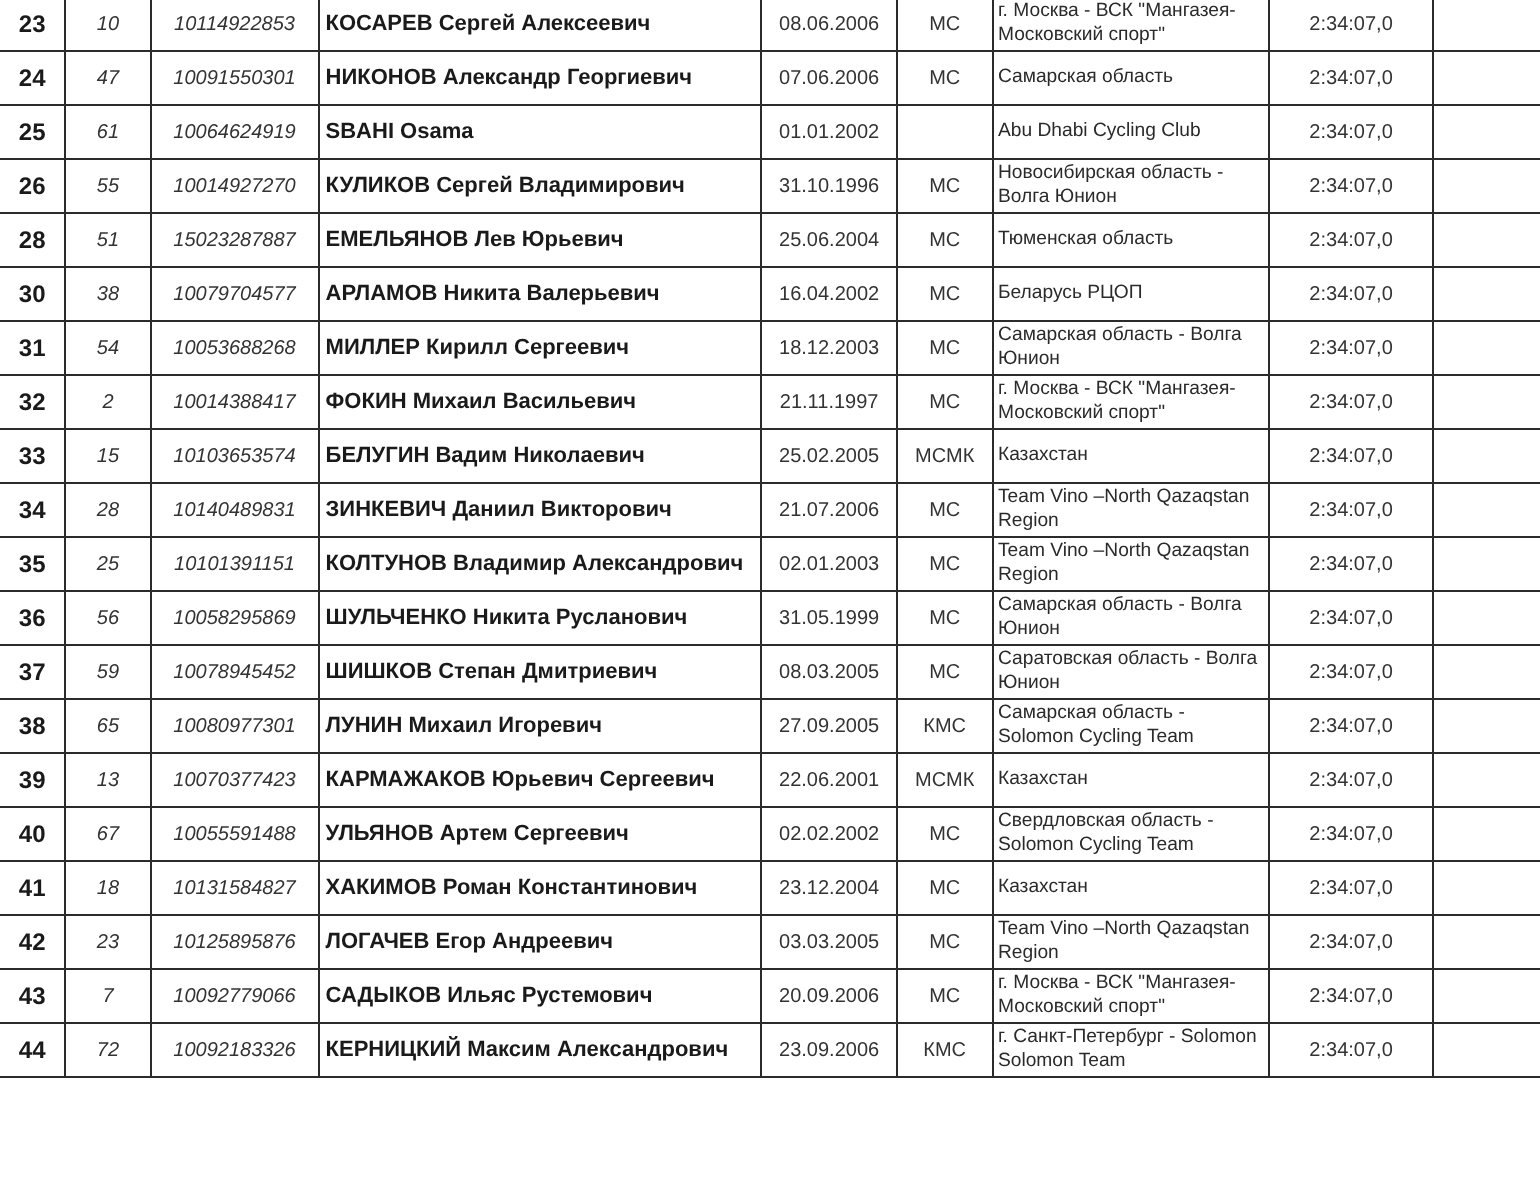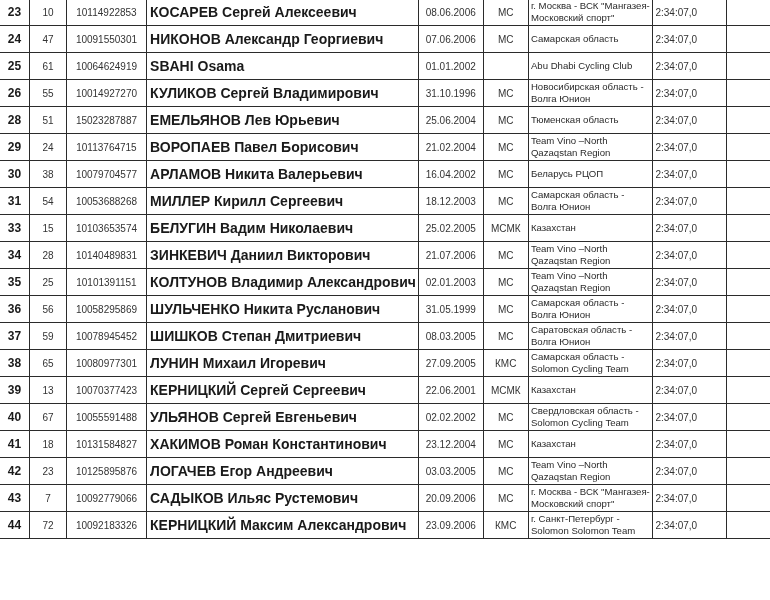--- a/index.html
+++ b/index.html
@@ -3,27 +3,27 @@
 <meta charset="utf-8">
 <style>
   html, body { margin: 0; padding: 0; background: #ffffff; }
   body { width: 770px; height: 600px; overflow: hidden; position: relative;
          font-family: "Liberation Sans", "DejaVu Sans", sans-serif; color: #1a1a1a; }
   .sheet { position: absolute; left: 0; top: -2px; }
   table { border-collapse: collapse; table-layout: fixed; }
   td { border: 1.3px solid #2b2b2b; height: 26px; padding: 0 2px; font-size: 10px;
        line-height: 11px; overflow: hidden; white-space: nowrap; }
   td.place { width: 29px; text-align: center; font-weight: bold; font-size: 12px; border-left: none; }
-  td.bib { width: 39px; text-align: center; color: #333; }
-  td.uci { width: 80px; text-align: center; color: #333; }
-  td.name { width: 216px; text-align: left; font-weight: bold; font-size: 14px; padding-left: 3px; }
+  td.bib { width: 39px; text-align: center; color: #333; font-style: italic; }
+  td.uci { width: 80px; text-align: center; color: #333; font-style: italic; }
+  td.name { width: 216px; text-align: left; font-weight: bold; font-size: 11px; padding-left: 3px; }
   td.dob { width: 63px; text-align: center; color: #333; }
   td.rank { width: 44px; text-align: center; color: #333; }
   td.team { width: 137px; text-align: left; white-space: normal; font-size: 9.6px; line-height: 12px; color: #2a2a2a; }
-  td.time { width: 78px; text-align: left; color: #333; }
+  td.time { width: 78px; text-align: center; color: #333; }
   td.extra { width: 52px; border-right: none; }
 </style>
 </head>
 <body>
 
 <div class="sheet">
   <table>
     <tbody id="rows">
         <tr>
     <td class="place">23</td>
@@ -74,49 +74,49 @@
     <td class="bib">51</td>
     <td class="uci">15023287887</td>
     <td class="name">ЕМЕЛЬЯНОВ Лев Юрьевич</td>
     <td class="dob">25.06.2004</td>
     <td class="rank">МС</td>
     <td class="team">Тюменская область</td>
     <td class="time">2:34:07,0</td>
     <td class="extra"></td>
   </tr>
         <tr>
-    <td class="place">29</td>
-    <td class="bib">24</td>
-    <td class="uci">10113764715</td>
-    <td class="name">ВОРОПАЕВ Павел Борисович</td>
-    <td class="dob">21.02.2004</td>
-    <td class="rank">МС</td>
-    <td class="team">Team Vino –North Qazaqstan Region</td>
-    <td class="time">2:34:07,0</td>
-    <td class="extra"></td>
-  </tr>
-        <tr>
     <td class="place">30</td>
     <td class="bib">38</td>
     <td class="uci">10079704577</td>
     <td class="name">АРЛАМОВ Никита Валерьевич</td>
     <td class="dob">16.04.2002</td>
     <td class="rank">МС</td>
     <td class="team">Беларусь РЦОП</td>
     <td class="time">2:34:07,0</td>
     <td class="extra"></td>
   </tr>
         <tr>
     <td class="place">31</td>
     <td class="bib">54</td>
     <td class="uci">10053688268</td>
     <td class="name">МИЛЛЕР Кирилл Сергеевич</td>
     <td class="dob">18.12.2003</td>
     <td class="rank">МС</td>
     <td class="team">Самарская область - Волга Юнион</td>
+    <td class="time">2:34:07,0</td>
+    <td class="extra"></td>
+  </tr>
+        <tr>
+    <td class="place">32</td>
+    <td class="bib">2</td>
+    <td class="uci">10014388417</td>
+    <td class="name">ФОКИН Михаил Васильевич</td>
+    <td class="dob">21.11.1997</td>
+    <td class="rank">МС</td>
+    <td class="team">г. Москва - ВСК "Мангазея-Московский спорт"</td>
     <td class="time">2:34:07,0</td>
     <td class="extra"></td>
   </tr>
         <tr>
     <td class="place">33</td>
     <td class="bib">15</td>
     <td class="uci">10103653574</td>
     <td class="name">БЕЛУГИН Вадим Николаевич</td>
     <td class="dob">25.02.2005</td>
     <td class="rank">МСМК</td>
@@ -176,32 +176,32 @@
     <td class="dob">27.09.2005</td>
     <td class="rank">КМС</td>
     <td class="team">Самарская область - Solomon Cycling Team</td>
     <td class="time">2:34:07,0</td>
     <td class="extra"></td>
   </tr>
         <tr>
     <td class="place">39</td>
     <td class="bib">13</td>
     <td class="uci">10070377423</td>
-    <td class="name">КЕРНИЦКИЙ Сергей Сергеевич</td>
+    <td class="name">КАРМАЖАКОВ Юрьевич Сергеевич</td>
     <td class="dob">22.06.2001</td>
     <td class="rank">МСМК</td>
     <td class="team">Казахстан</td>
     <td class="time">2:34:07,0</td>
     <td class="extra"></td>
   </tr>
         <tr>
     <td class="place">40</td>
     <td class="bib">67</td>
     <td class="uci">10055591488</td>
-    <td class="name">УЛЬЯНОВ Сергей Евгеньевич</td>
+    <td class="name">УЛЬЯНОВ Артем Сергеевич</td>
     <td class="dob">02.02.2002</td>
     <td class="rank">МС</td>
     <td class="team">Свердловская область - Solomon Cycling Team</td>
     <td class="time">2:34:07,0</td>
     <td class="extra"></td>
   </tr>
         <tr>
     <td class="place">41</td>
     <td class="bib">18</td>
     <td class="uci">10131584827</td>

